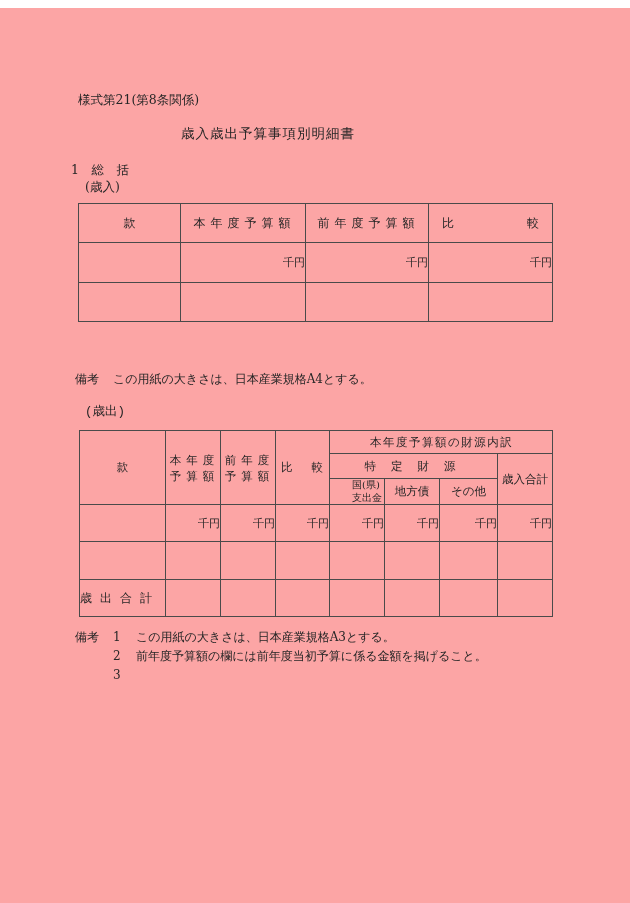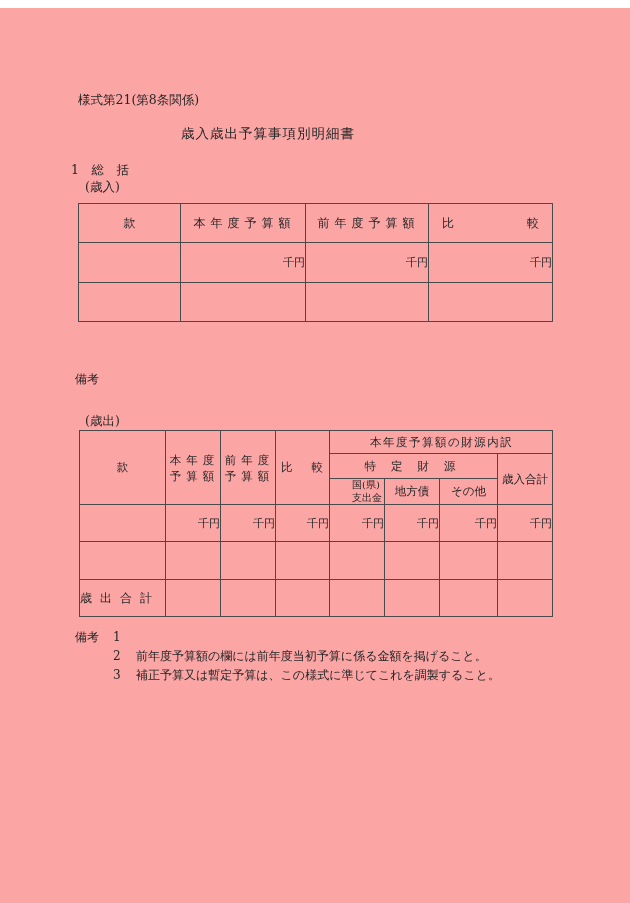--- a/index.html
+++ b/index.html
@@ -24,21 +24,21 @@
   .doc-title {
     position:absolute; left:0; top:117px; width:536px;
     text-align:center; font-size:13.5px; letter-spacing:1px;
   }
   .section-heading {
     position:absolute; left:71px; top:154px;
     font-size:12.5px;
   }
   .sub-label { position:absolute; font-size:12.5px; }
   .sub-label.revenue { left:85px; top:171px; }
-  .sub-label.expenditure { left:85px; top:405px; }
+  .sub-label.expenditure { left:85px; top:395px;font-family:Liberation Mono, monospace; }
 
   table.form-table {
     position:absolute;
     border-collapse:collapse;
     table-layout:fixed;
   }
   table.form-table td {
     border:1px solid #4a4a4a;
     padding:0;
     font-weight:normal;
@@ -123,20 +123,21 @@
         <td></td>
         <td></td>
         <td></td>
         <td></td>
       </tr>
     </tbody>
   </table>
 
   <div class="remark remark-a4">
     <span class="remark-label">備考</span>
+    <span class="remark-text">この用紙の大きさは、日本産業規格A4とする。</span>
   </div>
 
   <div class="sub-label expenditure">(歳出)</div>
 
   <table class="form-table expenditure-table">
     <colgroup>
       <col style="width:86px">
         <col style="width:55px">
         <col style="width:55px">
         <col style="width:54px">
@@ -206,26 +207,26 @@
         <td></td>
         <td></td>
       </tr>
     </tbody>
   </table>
 
   <div class="remarks-bottom">
     <div class="remark-row">
       <span class="remark-label">備考</span>
       <span class="remark-num">1</span>
+      <span class="remark-text">この用紙の大きさは、日本産業規格A3とする。</span>
     </div>
     <div class="remark-row">
       <span class="remark-label"></span>
       <span class="remark-num">2</span>
       <span class="remark-text">前年度予算額の欄には前年度当初予算に係る金額を掲げること。</span>
     </div>
     <div class="remark-row">
       <span class="remark-label"></span>
       <span class="remark-num">3</span>
-      <span class="remark-text">補正予算又は暫定予算は、この様式に準じてこれを調製すること。</span>
     </div>
   </div>
 
 </div>
 
 </body></html>

